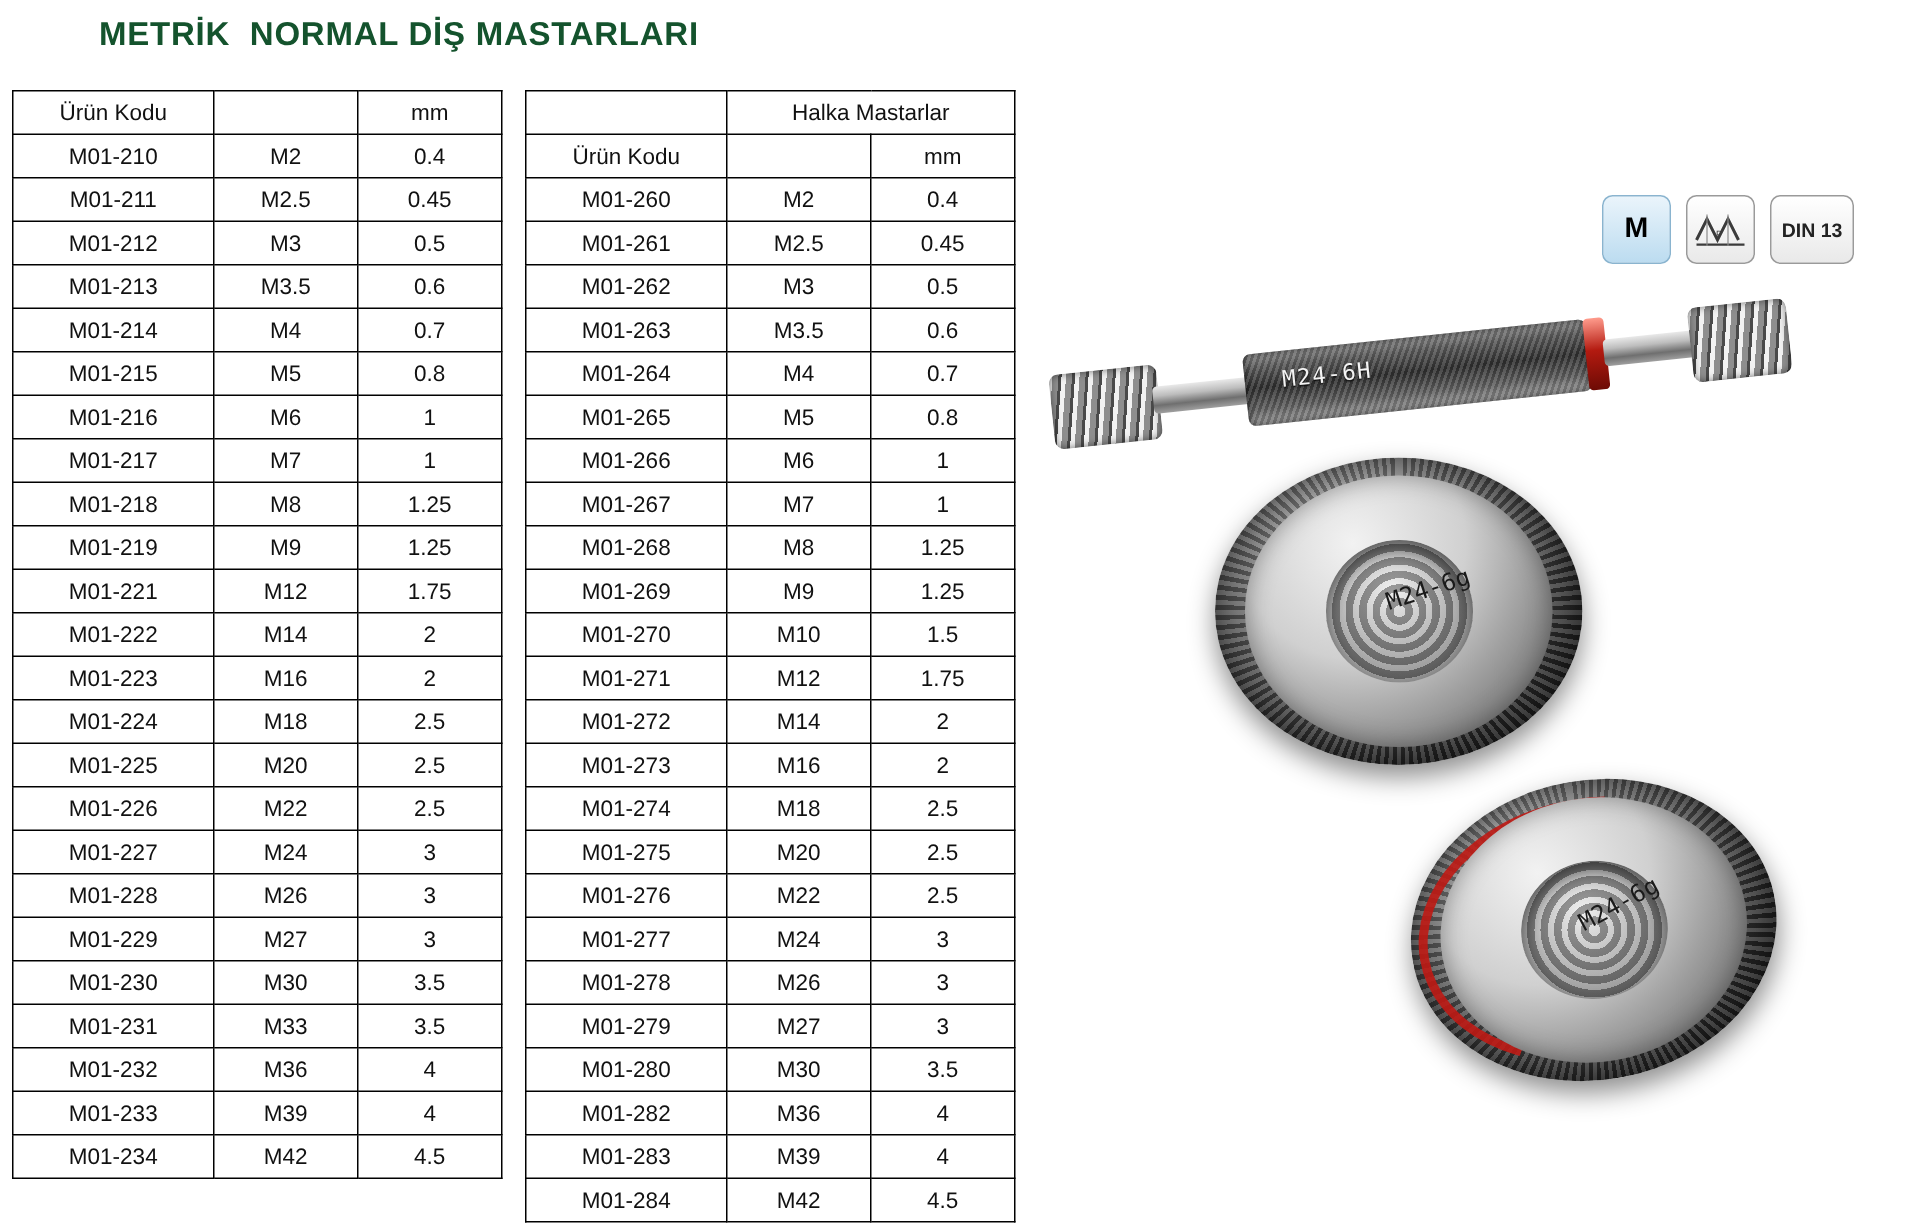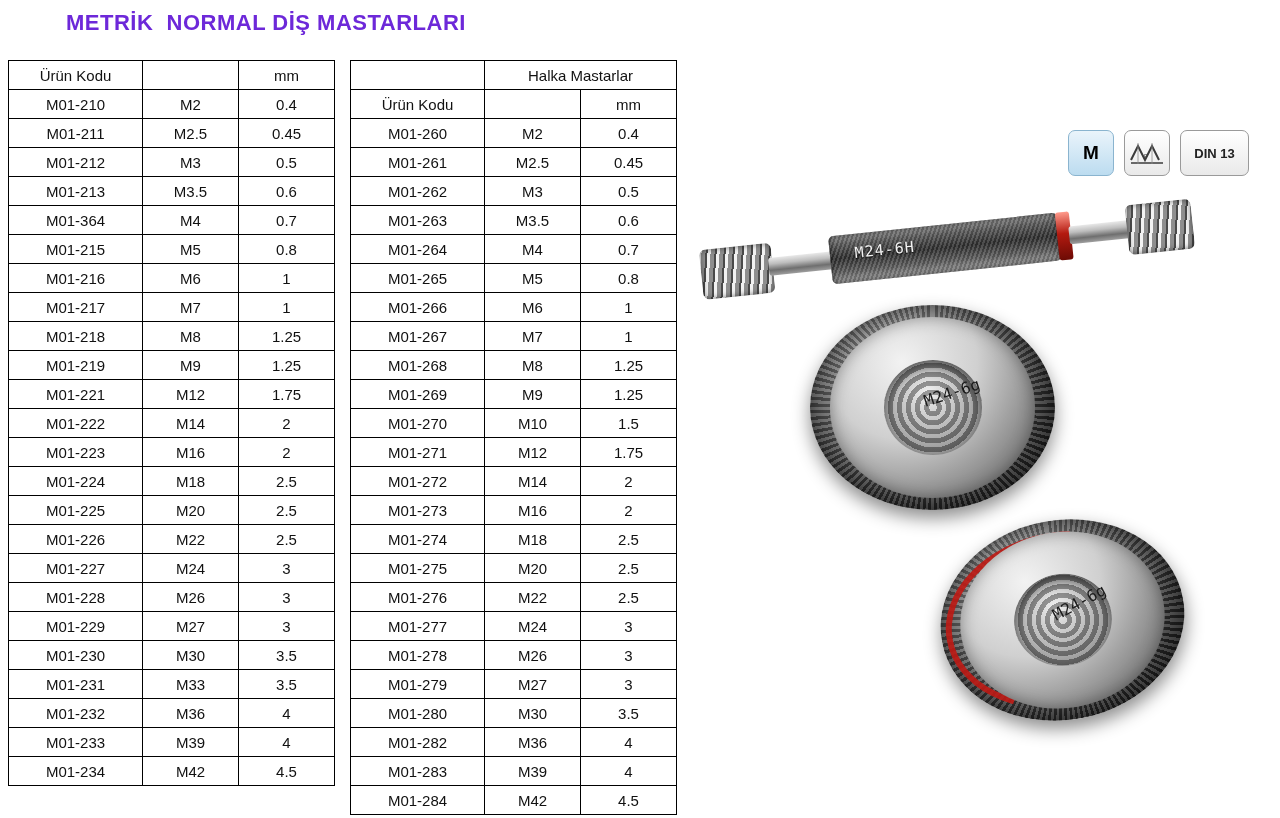--- a/index.html
+++ b/index.html
@@ -15,21 +15,21 @@
     overflow: hidden;
   }
 
   
   .page-title {
     position: absolute;
     left: 66px;
     top: 10px;
     font-size: 22px;
     font-weight: bold;
-    color: #6d28d9;
+    color: #14532d;
     letter-spacing: 0.5px;
     white-space: pre;
   }
 
   
   .tbl {
     position: absolute;
     border-collapse: collapse;
     table-layout: fixed;
   }
@@ -92,21 +92,21 @@
     box-sizing: border-box;
   }
   .badge.m {
     background: linear-gradient(#eaf4fb, #bcdcf0);
     border-color: #8ab4cf;
     font-weight: bold;
     font-size: 19px;
     color: #000;
   }
   .badge.din {
-    width: 69px;
+    width: 56px;
     font-size: 13px;
     font-weight: bold;
     color: #222;
   }
   .badge.thread svg { display: block; }
 
   
   .photo-area {
     position: absolute;
     left: 660px;
@@ -270,21 +270,21 @@
         <td class="code-cell">M01-212</td>
         <td>M3</td>
         <td>0.5</td>
       </tr>
       <tr>
         <td class="code-cell">M01-213</td>
         <td>M3.5</td>
         <td>0.6</td>
       </tr>
       <tr>
-        <td class="code-cell">M01-364</td>
+        <td class="code-cell">M01-214</td>
         <td>M4</td>
         <td>0.7</td>
       </tr>
       <tr>
         <td class="code-cell">M01-215</td>
         <td>M5</td>
         <td>0.8</td>
       </tr>
       <tr>
         <td class="code-cell">M01-216</td>

